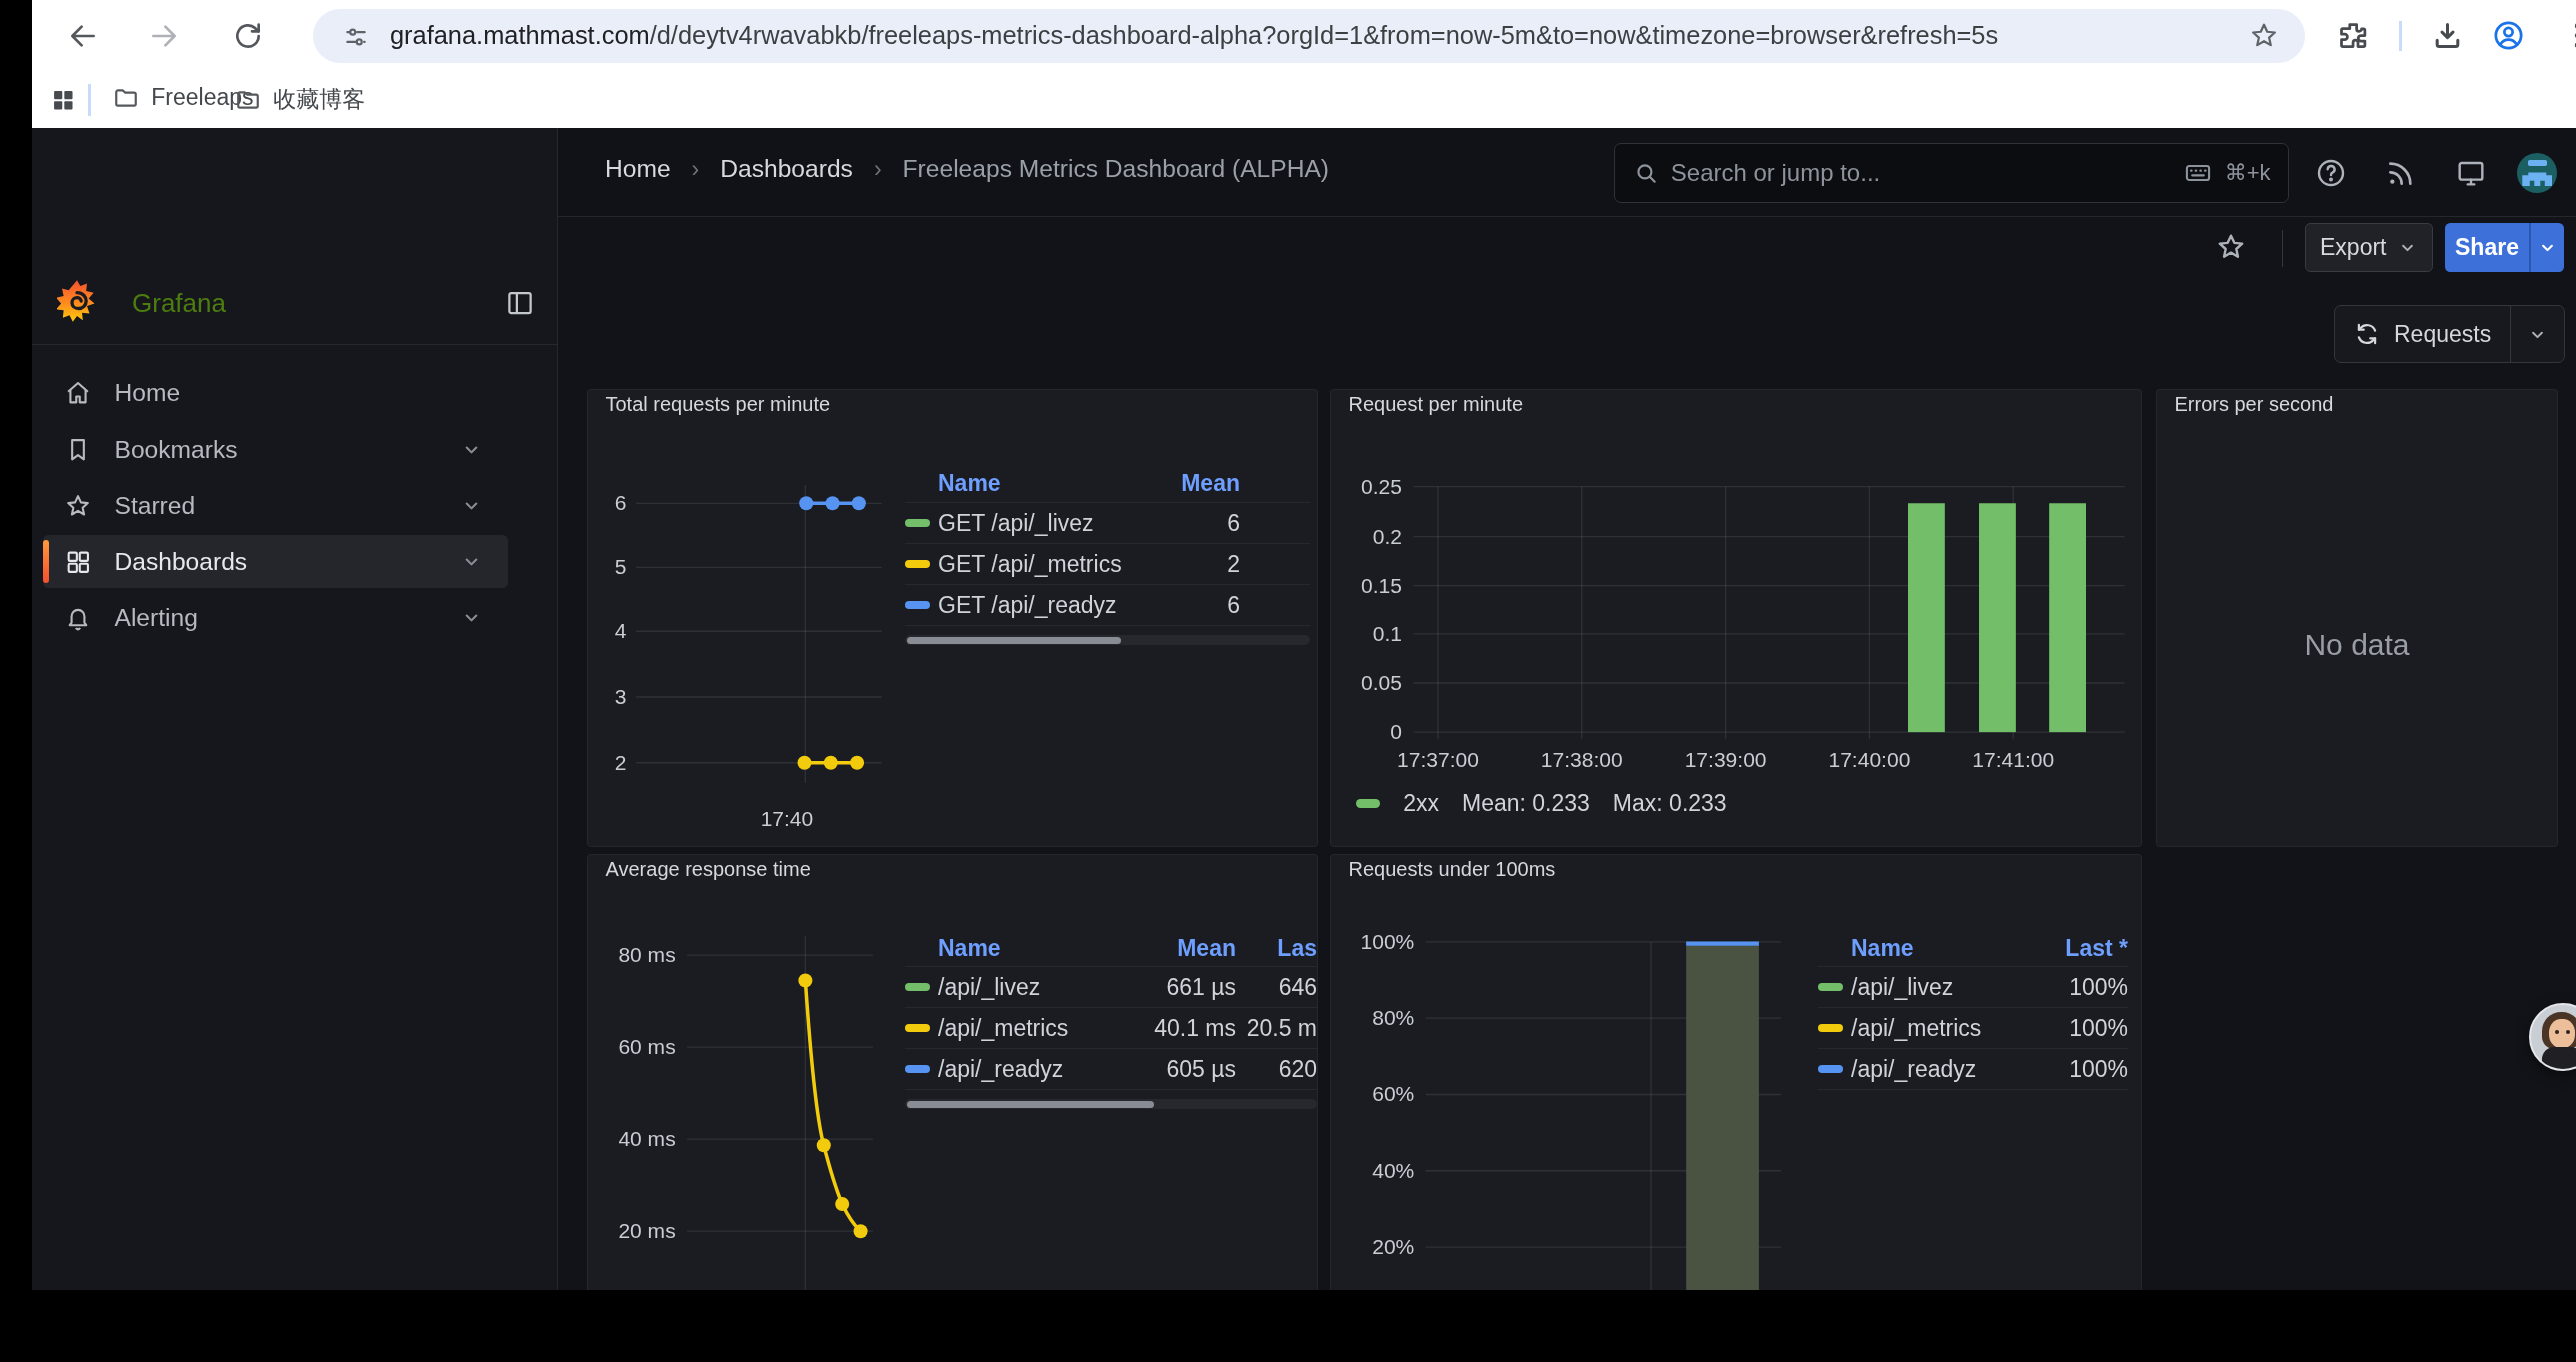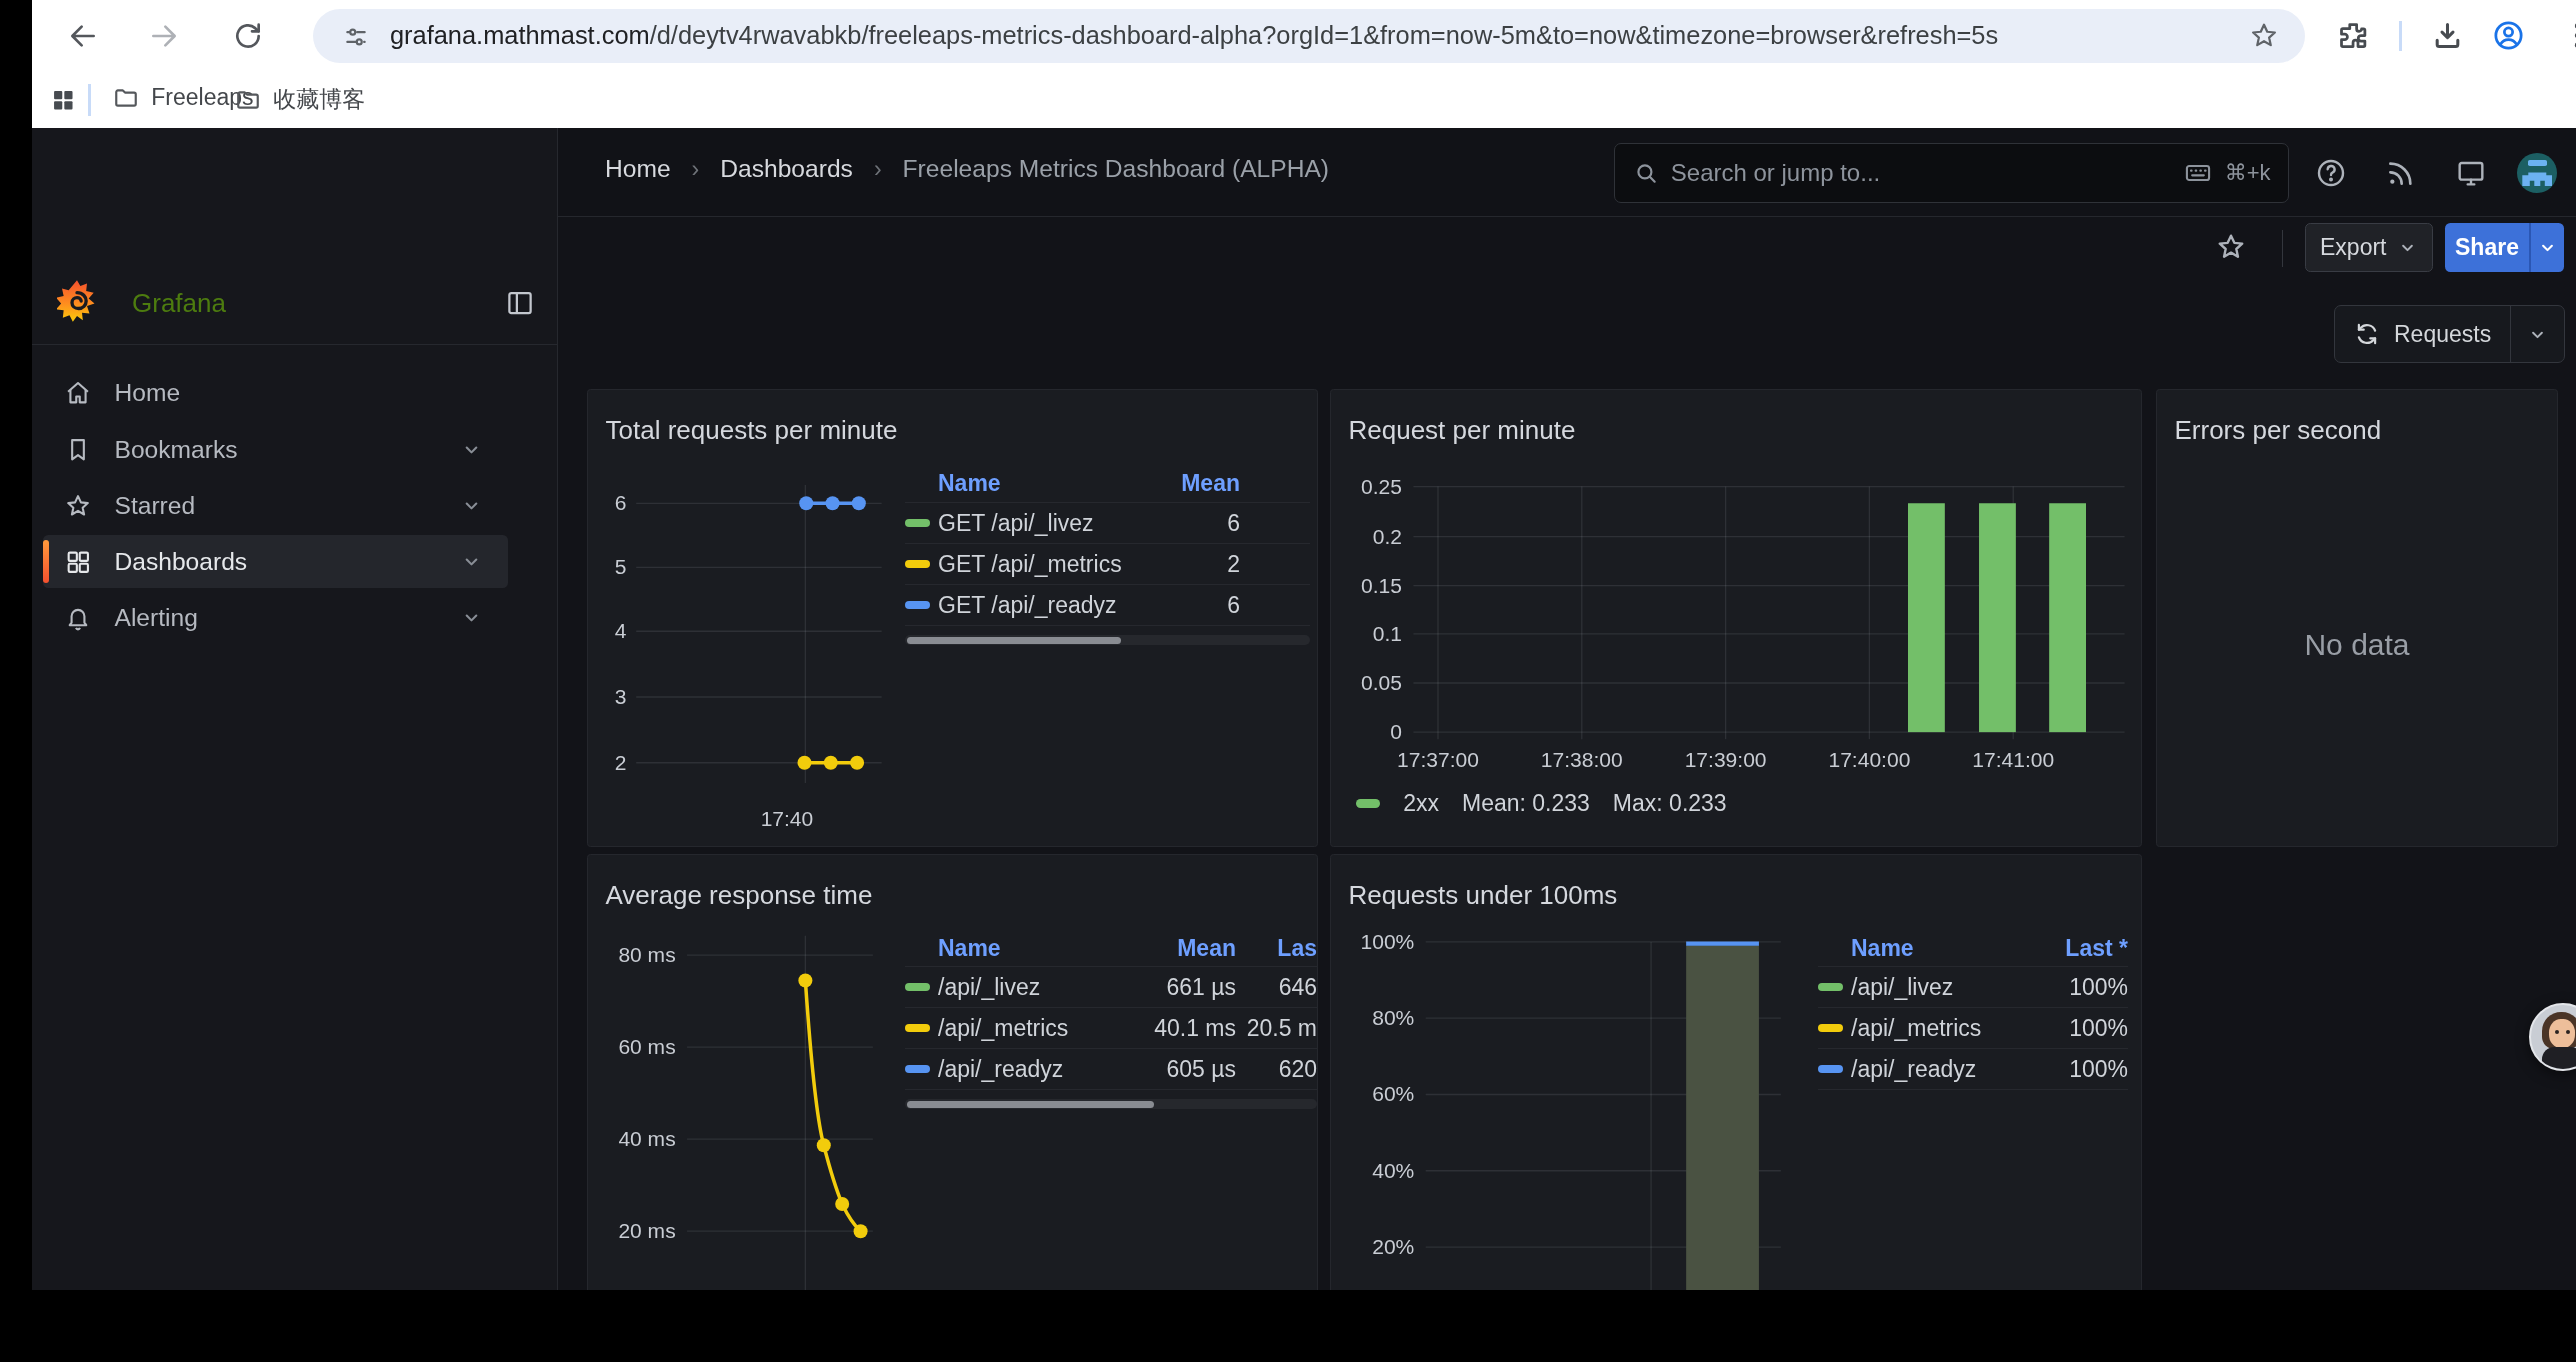--- a/index.html
+++ b/index.html
@@ -44,21 +44,21 @@
 
   .side-item { position:absolute; left:10.5px; width:465px; height:53px; display:flex; align-items:center;
                gap:23px; padding-left:21px; color:#b6bac1; font-size:24.6px; border-radius:5.3px; }
   .side-item.active { background:#24262c; color:#e6e8eb; }
   .side-item.active::before { content:""; position:absolute; left:0; top:5.3px; bottom:5.3px; width:6.1px;
                border-radius:3.5px; background:linear-gradient(180deg,#ff9a3c,#f4502e); }
   .side-chevron { position:absolute; right:24.6px; color:#898e96; }
 
   
   .panel { position:absolute; background:#1a1c21; border:0.9px solid #25272d; border-radius:3.5px; }
-  .panel-title { position:absolute; left:17.5px; top:25px; font-size:26px; font-weight:500; color:#d5d8de; }
+  .panel-title { position:absolute; left:17.5px; top:3px; font-size:20px; font-weight:500; color:#d5d8de; }
   .tick { fill:#c9cdd4; font-size:24px; font-family:"Liberation Sans",sans-serif; }
   .grid { stroke:rgba(210,218,230,0.11); stroke-width:1.5; }
   .legend-table { position:absolute; font-size:23px; color:#d0d4da; }
   .lt-row { display:grid; align-items:center; border-bottom:0.9px solid #26282e; }
   .lt-head { color:#6e9fff; font-weight:700; }
   .lt-pill { width:24.6px; height:8.8px; border-radius:4.4px; }
   .num { text-align:right; }
   .c-green { background:#73bf69; } .c-yellow { background:#f2cc0c; } .c-blue { background:#5794f2; }
   .lt-scroll { height:10.5px; background:#26282d; border-radius:5.3px; margin-top:8.8px; position:relative; }
   .lt-thumb { position:absolute; left:1.8px; top:1.8px; height:7px; width:53%; background:#898c92; border-radius:3.5px; }

